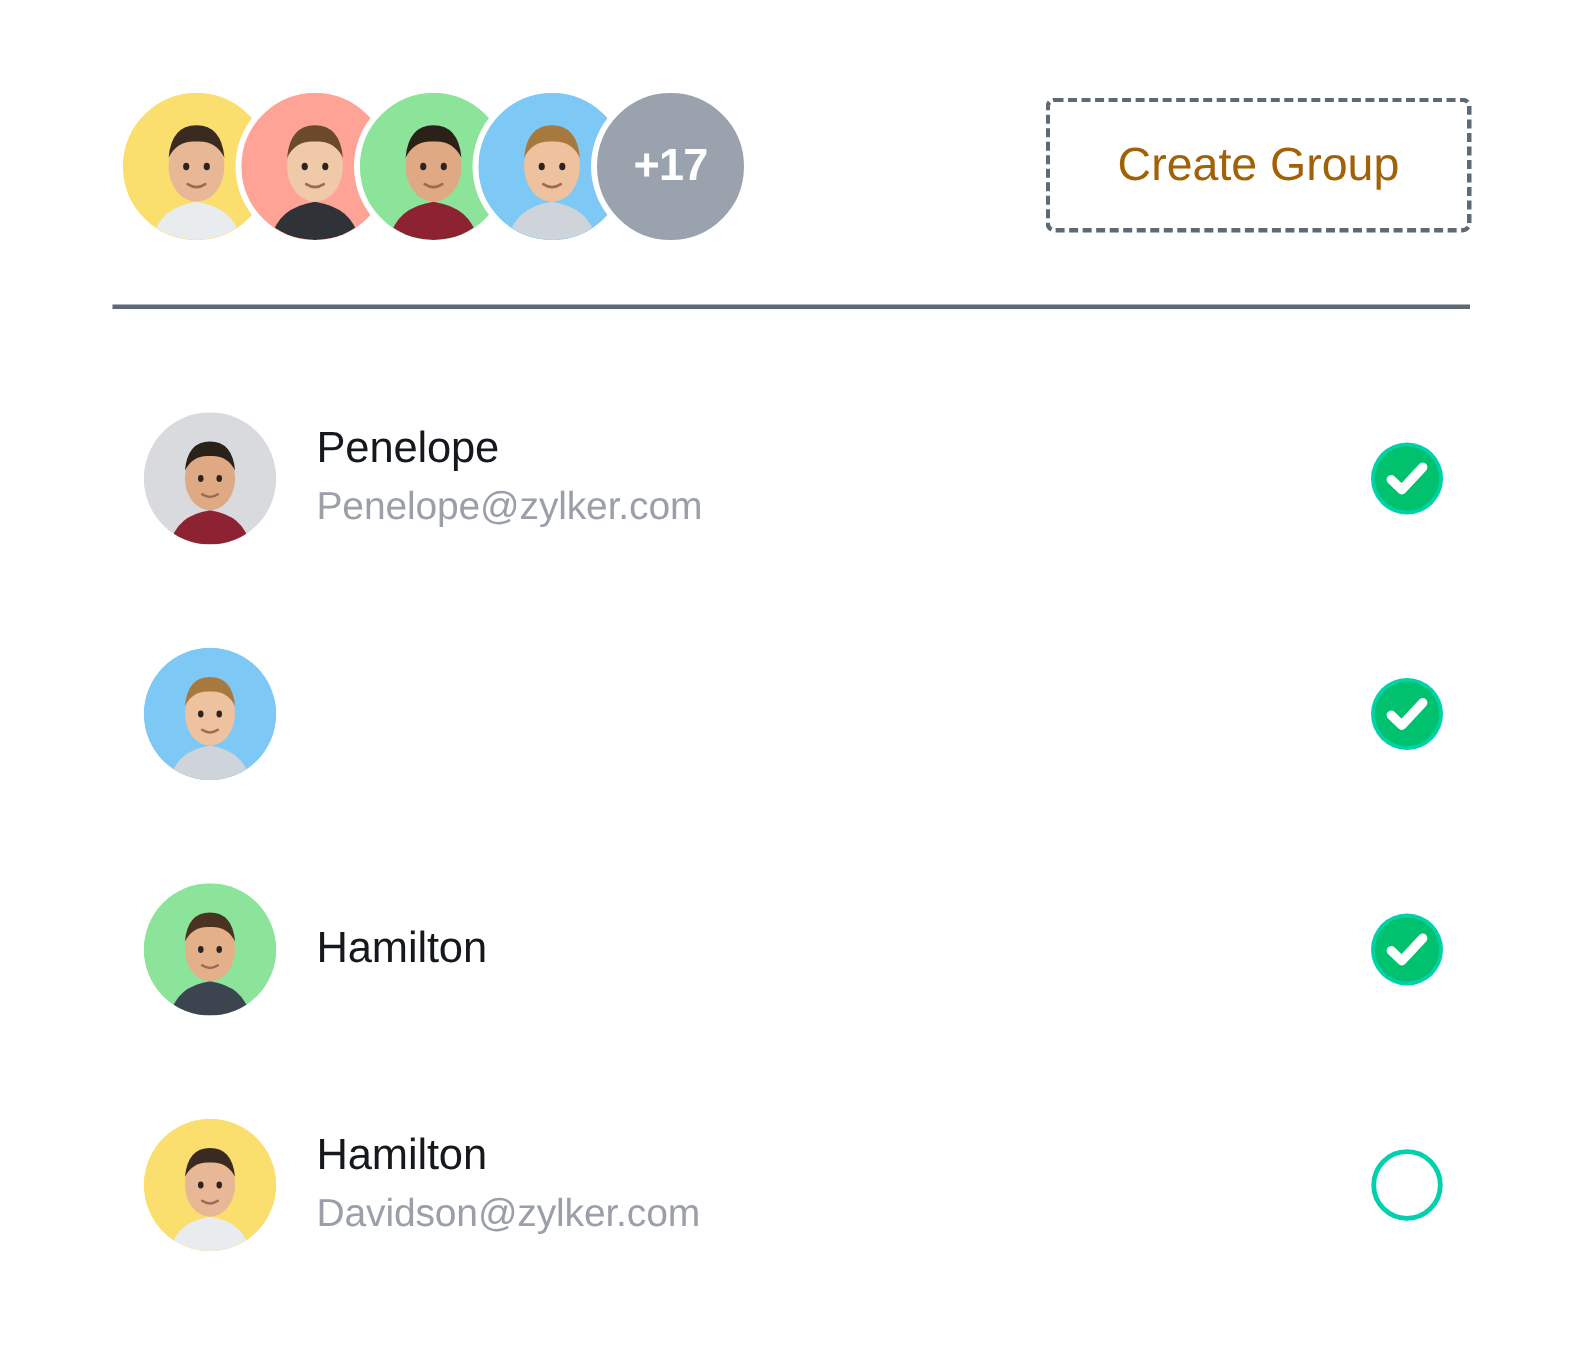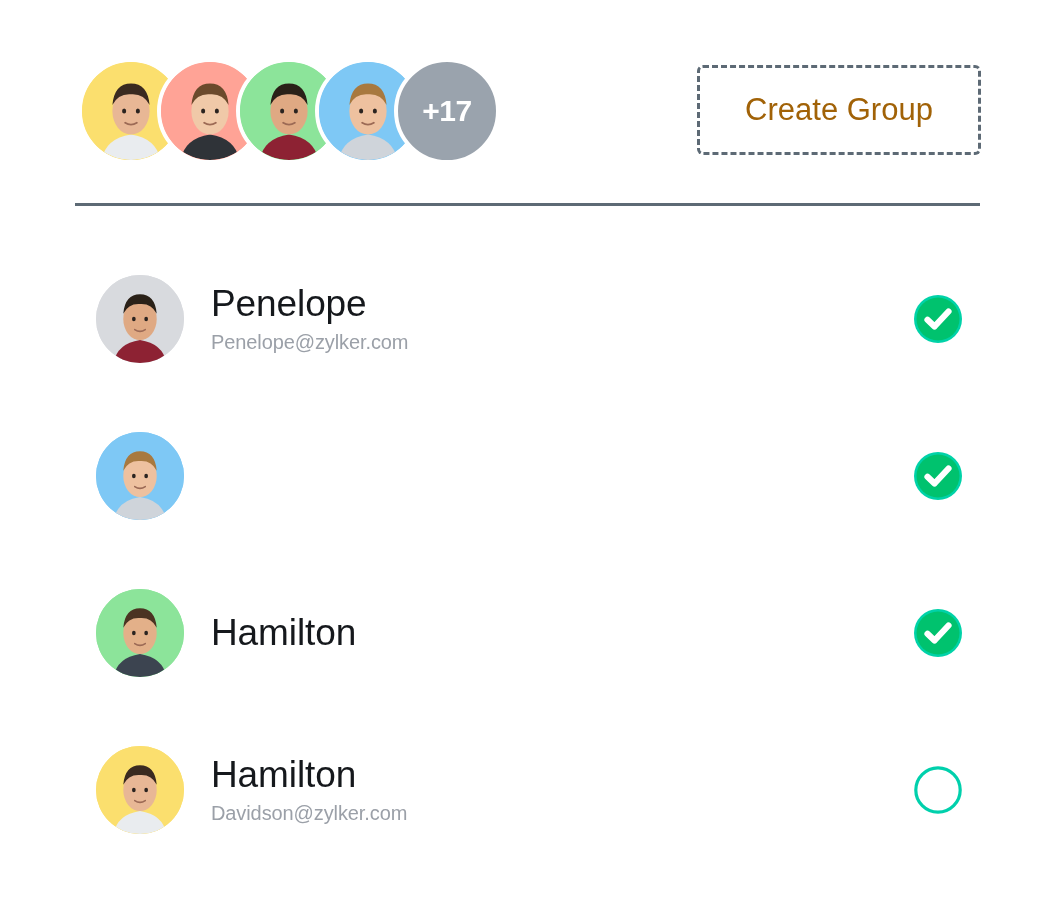--- a/index.html
+++ b/index.html
@@ -122,27 +122,27 @@
   }
   .row-avatar svg { display: block; width: 100%; height: 100%; }
 
   .contact-text {
     margin-left: 27px;
     display: flex;
     flex-direction: column;
     justify-content: center;
   }
   .contact-name {
-    font-size: 37px;
+    font-size: 29px;
     color: #15181c;
     line-height: 1.18;
     letter-spacing: -0.1px;
   }
   .contact-email {
-    font-size: 20px;
+    font-size: 26px;
     color: #9ba0a8;
     line-height: 1.3;
     margin-top: 4px;
     letter-spacing: -0.1px;
   }
 
   .select-toggle {
     position: absolute;
     right: 91px;
     top: 50%;

